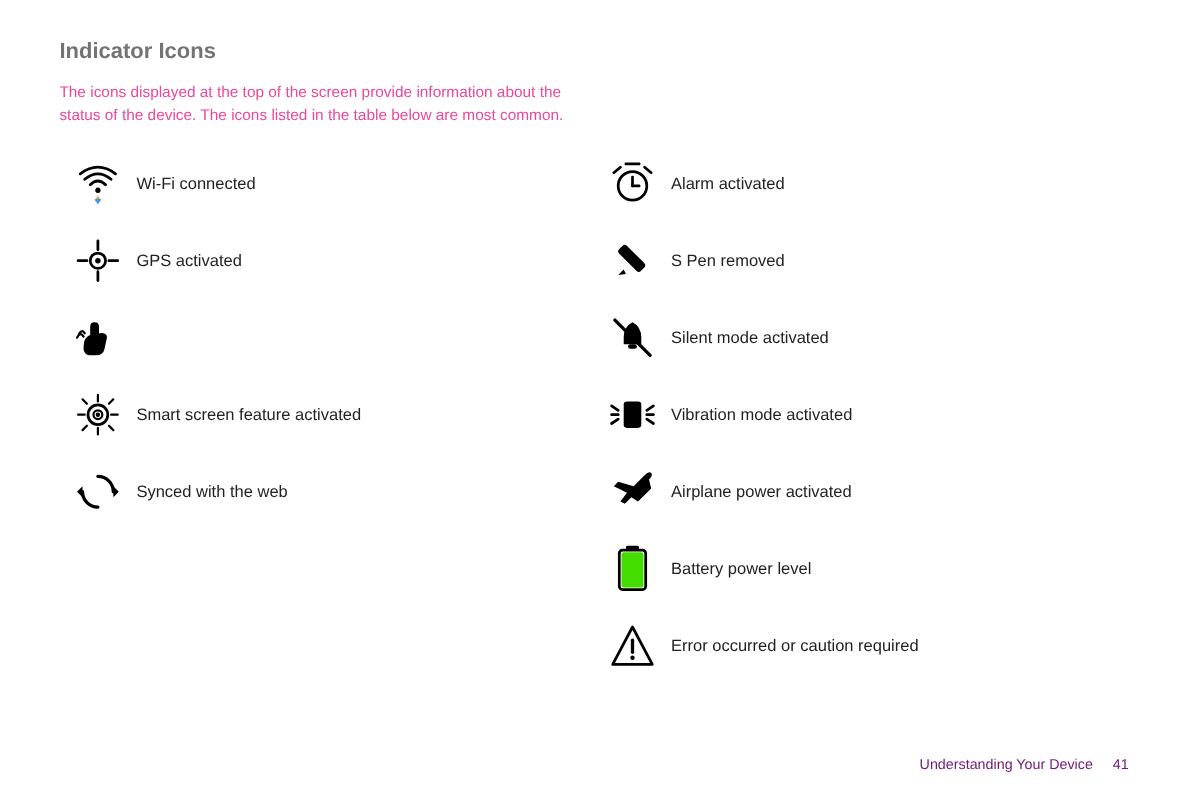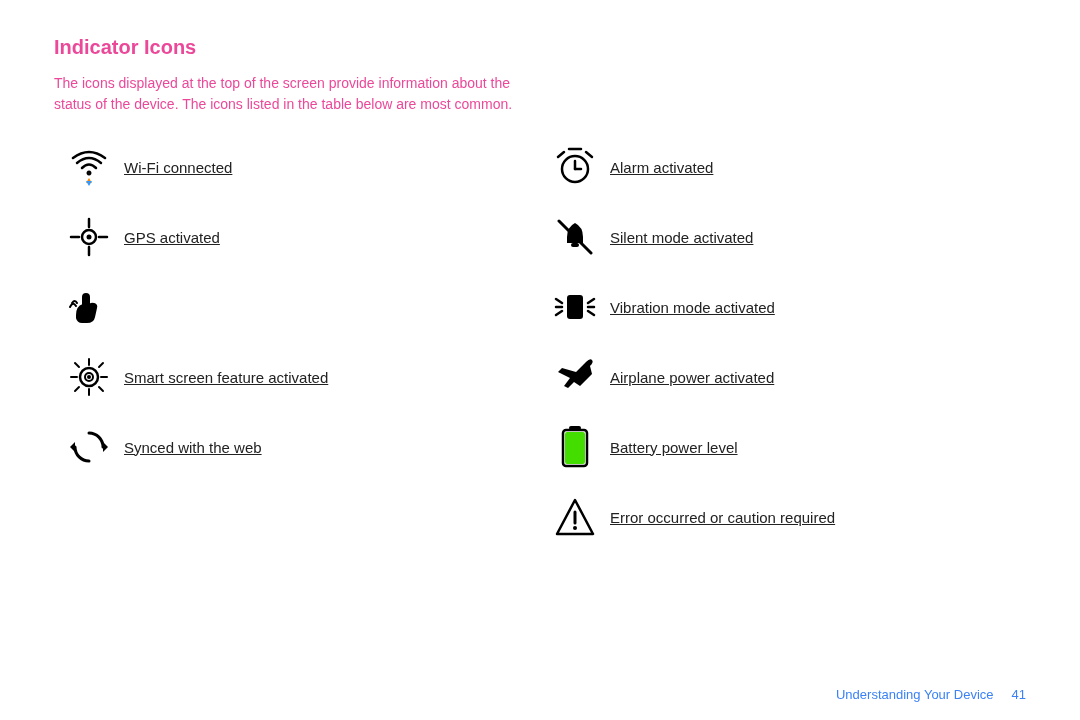--- a/index.html
+++ b/index.html
@@ -10,36 +10,35 @@
       font-family: Arial, sans-serif;
       font-size: 15px;
       color: #222;
       position: relative;
       overflow: hidden;
     }
     .page-content {
       padding: 36px 54px 30px 54px;
     }
     .page-title {
-      color: #ec4899;
+      color: #737373;
       font-size: 20px;
       font-weight: bold;
       margin-bottom: 14px;
     }
     .intro-text {
       font-size: 14px;
       color: #ec4899;
       line-height: 1.5;
       max-width: 480px;
       margin-bottom: 28px;
     }
     .two-col {
       display: flex;
       gap: 0px;
-      text-decoration: underline;
     }
     .col {
       flex: 1;
     }
     .icon-row {
       display: flex;
       align-items: center;
       margin-bottom: 22px;
       min-height: 48px;
     }
@@ -53,21 +52,21 @@
     }
     .icon-label {
       font-size: 15px;
       color: #222;
     }
     .footer {
       position: absolute;
       bottom: 18px;
       right: 54px;
       font-size: 13px;
-      color: #3b82f6;
+      color: #701a75;
       display: flex;
       align-items: center;
       gap: 18px;
     }
     
     svg { display: block; }
   </style>
 </head>
 <body>
 
@@ -165,20 +164,29 @@
             <line x1="19" y1="22" x2="19" y2="14" stroke="#000" stroke-width="2.5" stroke-linecap="round"></line>
             <line x1="19" y1="22" x2="25" y2="22" stroke="#000" stroke-width="2.5" stroke-linecap="round"></line>
             <line x1="8" y1="5" x2="2" y2="10" stroke="#000" stroke-width="2.5" stroke-linecap="round"></line>
             <line x1="30" y1="5" x2="36" y2="10" stroke="#000" stroke-width="2.5" stroke-linecap="round"></line>
             <line x1="13" y1="2" x2="25" y2="2" stroke="#000" stroke-width="2.5" stroke-linecap="round"></line>
           </svg>
         </div>
         <span class="icon-label">Alarm activated</span>
       </div>
 
+      <div class="icon-row">
+        <div class="icon-cell">
+          <svg width="36" height="36" viewBox="0 0 36 36">
+            <rect x="14" y="2" width="10" height="28" rx="3" transform="rotate(-45 18 18)" fill="#000"></rect>
+            <polygon points="5,31 10,26 12,30" fill="#000"></polygon>
+          </svg>
+        </div>
+        <span class="icon-label">S Pen removed</span>
+      </div>
 
       <div class="icon-row">
         <div class="icon-cell">
           <svg width="36" height="36" viewBox="0 0 36 36">
 
             <path d="M18 4 Q26 8 26 18 L26 24 L10 24 L10 18 Q10 8 18 4 Z" fill="#000"></path>
             <rect x="14" y="24" width="8" height="4" rx="2" fill="#000"></rect>
             <line x1="2" y1="2" x2="34" y2="34" stroke="#000" stroke-width="3" stroke-linecap="round"></line>
           </svg>
         </div>

